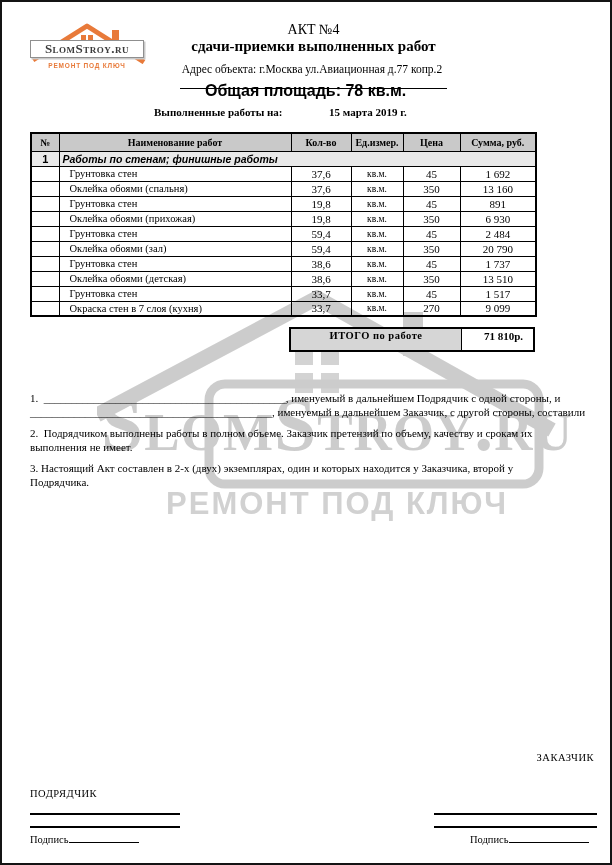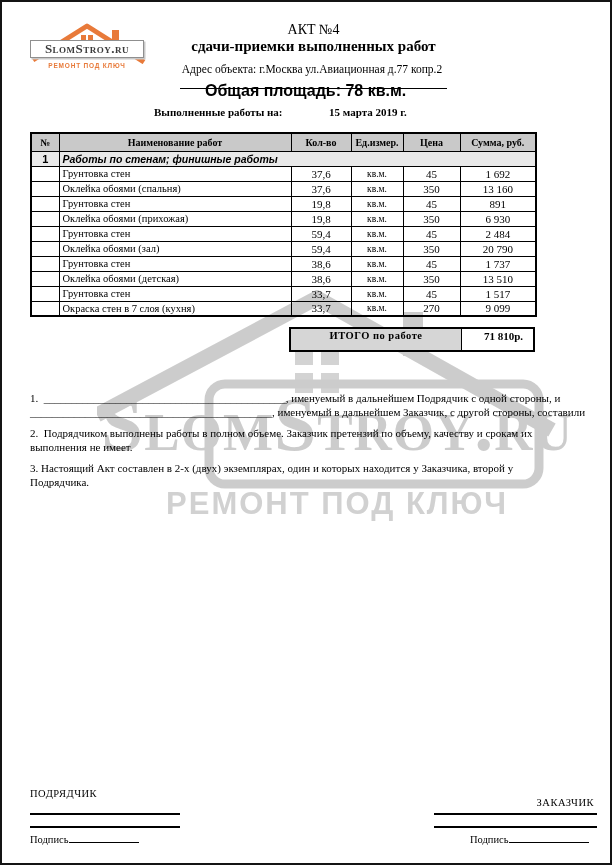--- a/index.html
+++ b/index.html
@@ -63,21 +63,21 @@
     border-collapse:collapse; table-layout:fixed;
     border:2px solid #000; font-size:10.5px;
   }
   #works-table th, #works-table td { border:1px solid #000; overflow:hidden; white-space:nowrap; }
   #works-table thead th {
     background:#c9c9c9; height:18px; font-weight:bold; font-size:10px;
     text-align:center; border-bottom:1.5px solid #000;
   }
   #works-table tbody td { height:15px; }
   #works-table td.c0 { text-align:center; }
-  #works-table td.c1 { text-align:left; padding-left:3px; }
+  #works-table td.c1 { text-align:left; padding-left:10px; }
   #works-table td.c2, #works-table td.c4, #works-table td.c5 { text-align:center; font-size:11px; }
   #works-table td.c3 { text-align:center; font-size:9.5px;margin-top:20px; }
   #works-table tr.group td {
     background:#e9e9e9; font-family:"Liberation Sans",sans-serif;
     font-weight:bold; font-size:10.5px;
   }
   #works-table tr.group td.gnum { text-align:center; font-size:11px; }
   #works-table tr.group td.glabel { font-style:italic; padding-left:3px; }
 
   
@@ -91,21 +91,21 @@
   }
   #total-row .total-value { flex:1; background:#fff; text-align:right; padding-right:10px; line-height:14px; font-size:11px; }
 
   
   #paragraphs { position:absolute; left:28px; top:389px; width:560px; z-index:1; font-size:11px; }
   #paragraphs .para { margin-bottom:7px; }
   #paragraphs .pline { white-space:pre; line-height:14px; }
 
   
   #sig-left-label  { position:absolute; left:28px;  top:786px; font-size:10.5px; letter-spacing:.5px; z-index:1; }
-  #sig-right-label { position:absolute; right:16px; top:795px; font-size:10.5px; letter-spacing:.5px; z-index:1;text-align:center; }
+  #sig-right-label { position:absolute; right:16px; top:750px; font-size:10.5px; letter-spacing:.5px; z-index:1;text-align:center; }
   .sigline { position:absolute; height:1.5px; background:#000; z-index:1; }
   #sl-l1 { left:28px;  top:811px; width:150px; }
   #sl-l2 { left:28px;  top:824px; width:150px; }
   #sl-r1 { left:432px; top:811px; width:163px; }
   #sl-r2 { left:432px; top:824px; width:163px; }
   .podpis { position:absolute; top:830px; font-size:10.5px; z-index:1; }
   #sign-left  { left:28px; }
   #sign-right { left:468px; }
   .podpis .pline-inline { display:inline-block; width:70px; border-bottom:1.2px solid #000; height:11px; }
   #sign-right .pline-inline { width:80px; }

